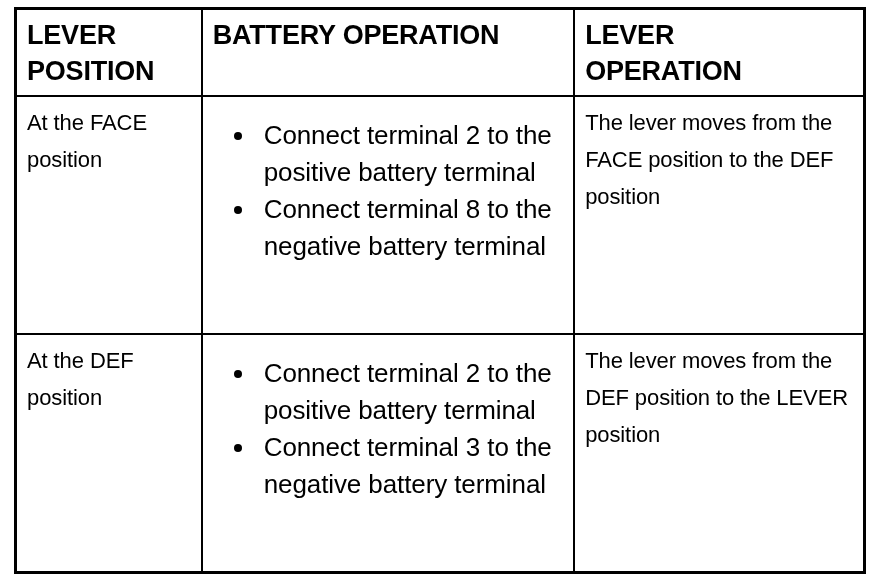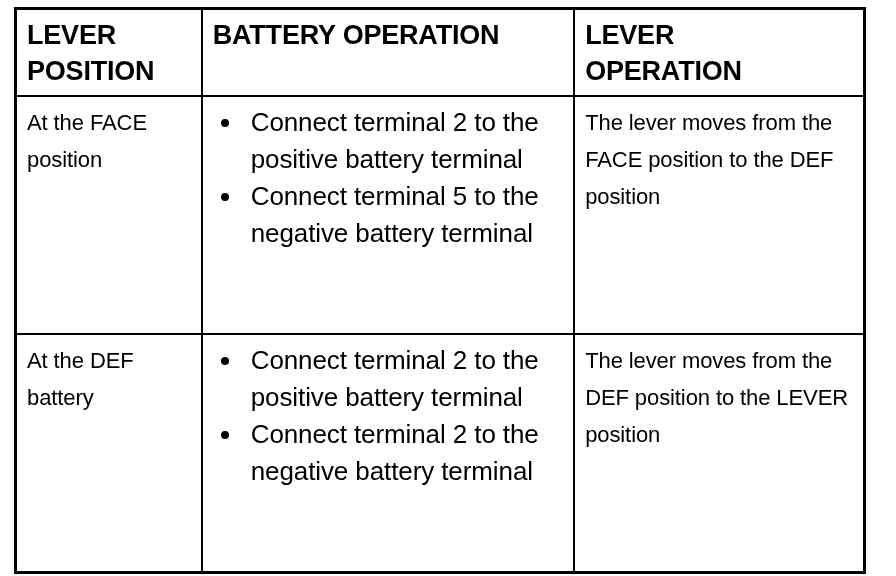--- a/index.html
+++ b/index.html
@@ -66,21 +66,21 @@
 
   .body-text {
     font-size: 22px;
     font-weight: normal;
     line-height: 37px;
     letter-spacing: -0.1px;
     white-space: pre-line;
   }
 
   .bullet-list {
-    margin: 0;
+    margin: 13px;
     padding: 0;
     list-style: none;
   }
 
   .bullet-item {
     position: relative;
     padding-left: 38px;
     font-size: 26px;
     line-height: 37px;
     letter-spacing: -0.1px;
@@ -143,49 +143,49 @@
         </td>
         <td>
           <div class="cell-inner">
             <ul class="bullet-list">
               <li class="bullet-item">
                 <span class="bullet-dot"></span>
                 <span class="bullet-text">Connect terminal 2 to the positive battery terminal</span>
               </li>
               <li class="bullet-item">
                 <span class="bullet-dot"></span>
-                <span class="bullet-text">Connect terminal 5 to the negative battery terminal</span>
+                <span class="bullet-text">Connect terminal 8 to the negative battery terminal</span>
               </li>
             </ul>
           </div>
         </td>
         <td>
           <div class="cell-inner">
             <div class="body-text">The lever moves from the FACE position to the DEF position</div>
           </div>
         </td>
       </tr>
 
       <tr class="row-def">
         <td>
           <div class="cell-inner">
             <div class="body-text">At the DEF
-battery</div>
+position</div>
           </div>
         </td>
         <td>
           <div class="cell-inner">
             <ul class="bullet-list">
               <li class="bullet-item">
                 <span class="bullet-dot"></span>
                 <span class="bullet-text">Connect terminal 2 to the positive battery terminal</span>
               </li>
               <li class="bullet-item">
                 <span class="bullet-dot"></span>
-                <span class="bullet-text">Connect terminal 2 to the negative battery terminal</span>
+                <span class="bullet-text">Connect terminal 3 to the negative battery terminal</span>
               </li>
             </ul>
           </div>
         </td>
         <td>
           <div class="cell-inner">
             <div class="body-text">The lever moves from the DEF position to the LEVER position</div>
           </div>
         </td>
       </tr>

